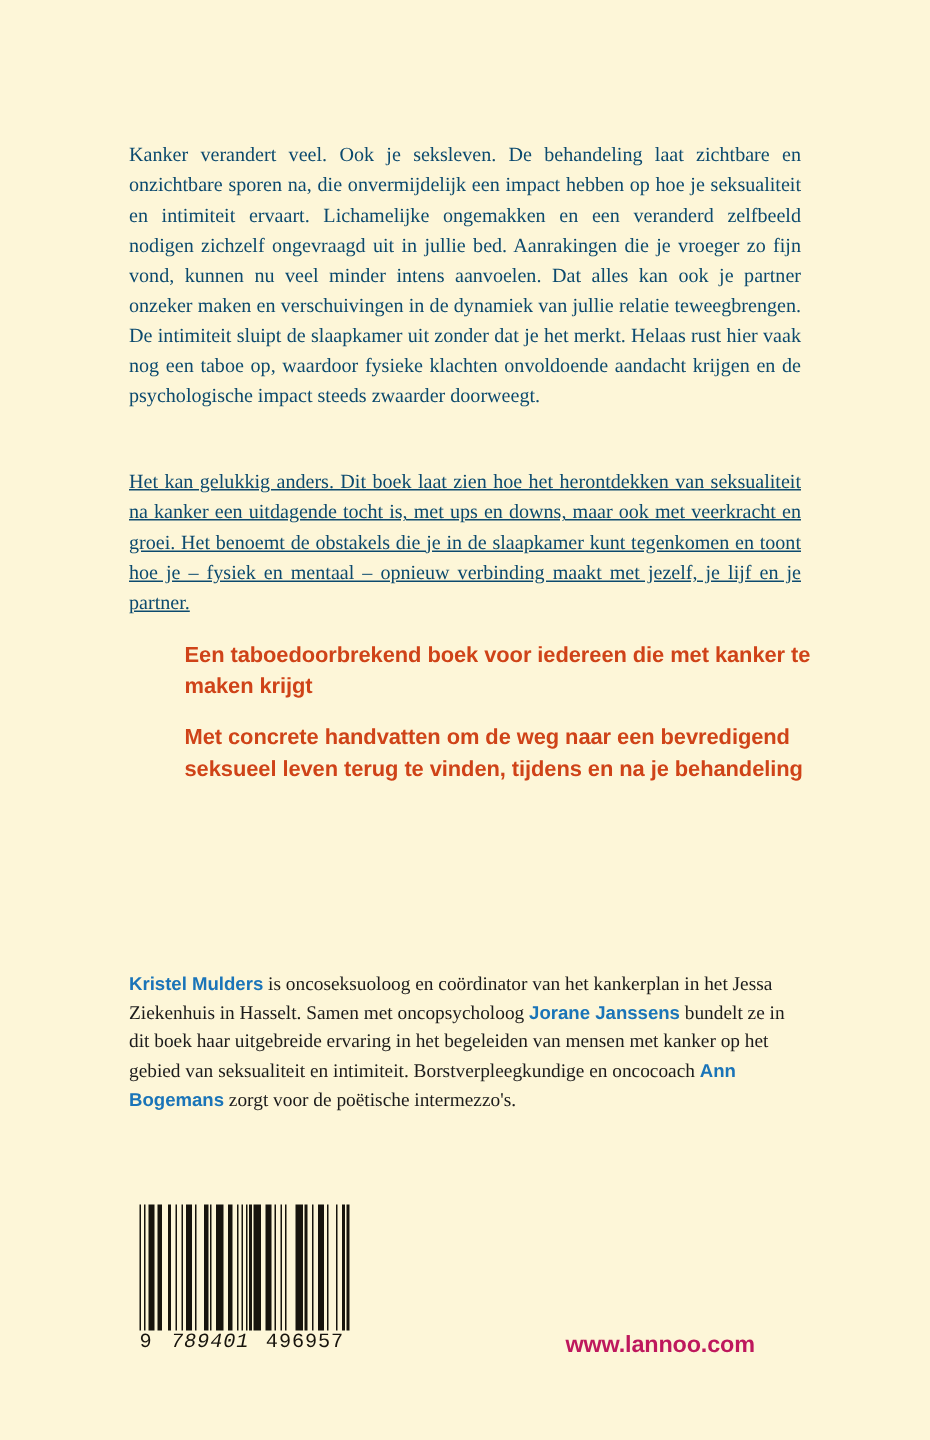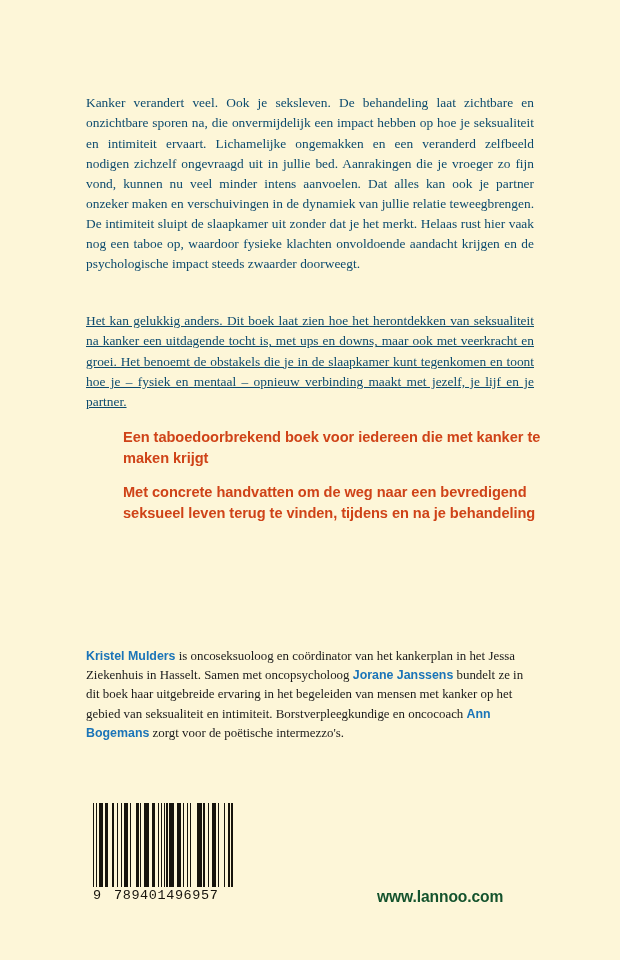--- a/index.html
+++ b/index.html
@@ -97,32 +97,32 @@
   .isbn-row {
     margin-top: 1px;
     display: flex;
     align-items: baseline;
     font-family: "Liberation Mono", monospace;
     font-size: 13.5px;
     letter-spacing: 0.6px;
     color: #17140d;
   }
   .isbn-row .lead { width: 12px; }
-  .isbn-row .grp { margin-left: 9px; }
-  .isbn-row .grp2 { }
+  .isbn-row .grp { margin-left: 9px; font-style: italic; }
+  .isbn-row .grp2 { margin-left: 11px; }
 
   
   .publisher-url {
     position: absolute;
     left: 377px;
     top: 888px;
     font-family: "Liberation Sans", sans-serif;
     font-weight: bold;
     font-size: 15.6px;
-    color: #14532d;
+    color: #be185d;
     letter-spacing: -0.1px;
   }
 </style>
 </head>
 <body>
 
 <div class="cover">
 
   <p class="blurb p1">Kanker verandert veel. Ook je seksleven. De behandeling laat zichtbare en onzichtbare sporen na, die onvermijdelijk een impact hebben op hoe je seksualiteit en intimiteit ervaart. Lichamelijke ongemakken en een veranderd zelfbeeld nodigen zichzelf ongevraagd uit in jullie bed. Aanrakingen die je vroeger zo fijn vond, kunnen nu veel minder intens aanvoelen. Dat alles kan ook je partner onzeker maken en verschuivingen in de dynamiek van jullie relatie teweegbrengen. De intimiteit sluipt de slaapkamer uit zonder dat je het merkt. Helaas rust hier vaak nog een taboe op, waardoor fysieke klachten onvoldoende aandacht krijgen en de psychologische impact steeds zwaarder doorweegt.</p>
 

